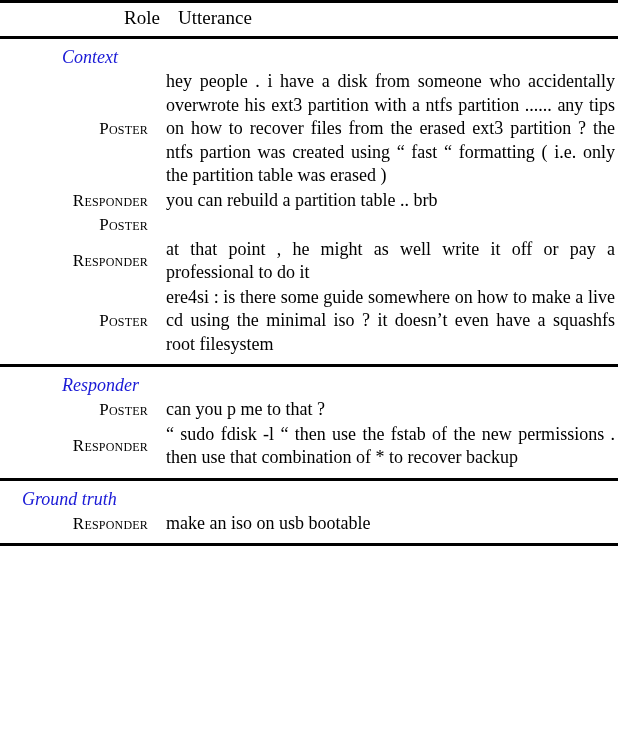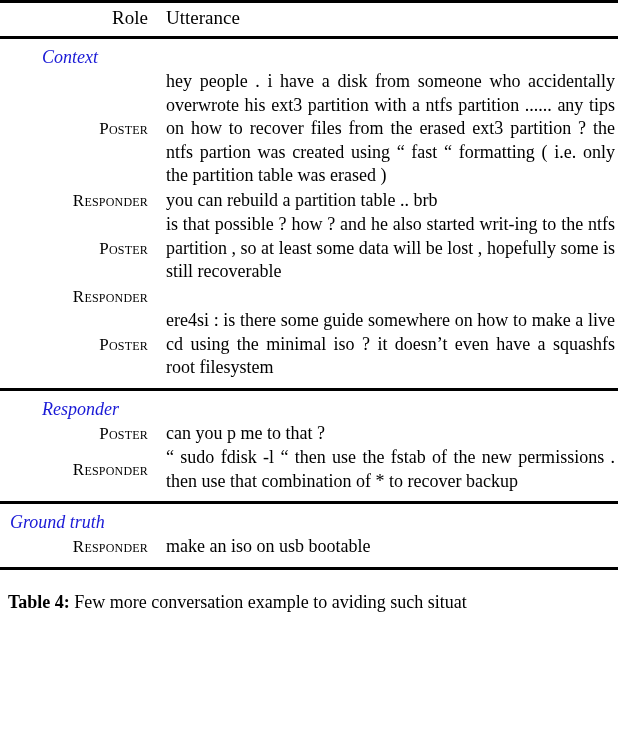--- a/index.html
+++ b/index.html
@@ -28,20 +28,21 @@
   }
   .rule-thick { height: 3px; }
 
   
   .header-row {
     display: flex;
     align-items: baseline;
     height: 33px;
     padding-top: 3px;
     box-sizing: border-box;
+    margin-left: 12px;
   }
   .col-role {
     width: 148px;
     text-align: right;
     flex: 0 0 148px;
     font-size: 19px;
     line-height: 24px;
   }
   .col-utt {
     flex: 1 1 auto;
@@ -59,25 +60,25 @@
   
   .section {
     padding-top: 7px;
     padding-bottom: 7px;
   }
   .section-label {
     font-style: italic;
     color: #1a1ad6;
     font-size: 18px;
     line-height: 22px;
-    padding-left: 42px;
+    padding-left: 62px;
     margin-bottom: 2px;
     white-space: nowrap;
   }
-  .section-ground .section-label { padding-left: 10px; }
+  .section-ground .section-label { padding-left: 22px; }
 
   
   .row {
     display: flex;
     align-items: center;
     margin-bottom: 1px;
   }
   .role {
     width: 148px;
     flex: 0 0 148px;
@@ -142,25 +143,25 @@
       <div class="utterance">hey people .  i have a disk from someone who accidentally overwrote his ext3 partition with a ntfs partition ...... any tips on how to recover files from the erased ext3 partition ?  the ntfs partion was created using “ fast “ formatting ( i.e.  only the partition table was erased )</div>
     </div>
 
     <div class="row">
       <div class="role">Responder</div>
       <div class="utterance">you can rebuild a partition table .. brb</div>
     </div>
 
     <div class="row">
       <div class="role">Poster</div>
-      <div class="utterance">is that possible ?  how ?  and he also started writ-ing to the ntfs partition , so at least some data will be lost , hopefully some is still recoverable</div>
     </div>
 
     <div class="row">
       <div class="role">Responder</div>
+      <div class="utterance">at that point , he might as well write it off or pay a professional to do it</div>
     </div>
 
     <div class="row">
       <div class="role">Poster</div>
       <div class="utterance">ere4si : is there some guide somewhere on how to make a live cd using the minimal iso ? it doesn’t even have a squashfs root filesystem</div>
     </div>
   </div>
 
   <div class="rule rule-thick"></div>
 
@@ -184,17 +185,14 @@
     <div class="section-label">Ground truth</div>
 
     <div class="row">
       <div class="role">Responder</div>
       <div class="utterance">make an iso on usb bootable</div>
     </div>
   </div>
 
   <div class="rule rule-thick"></div>
 
-  <div class="caption-clip">
-    <div class="caption"><b>Table 4:</b> <span>Few more conversation example to aviding such situat</span></div>
-  </div>
 
 </div>
 
 </body></html>

